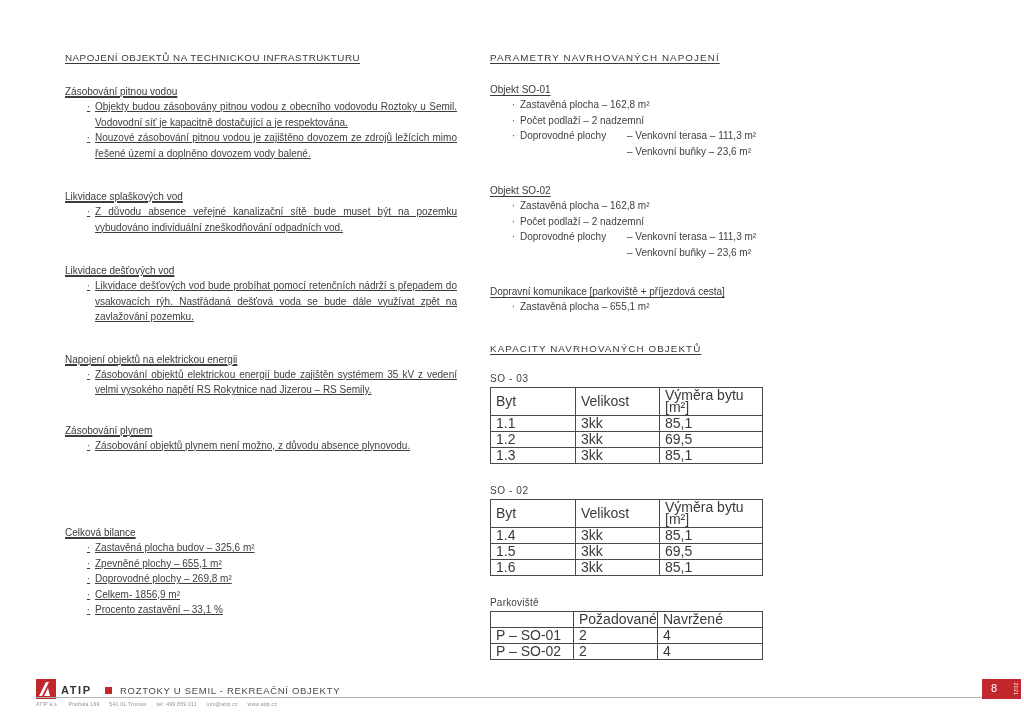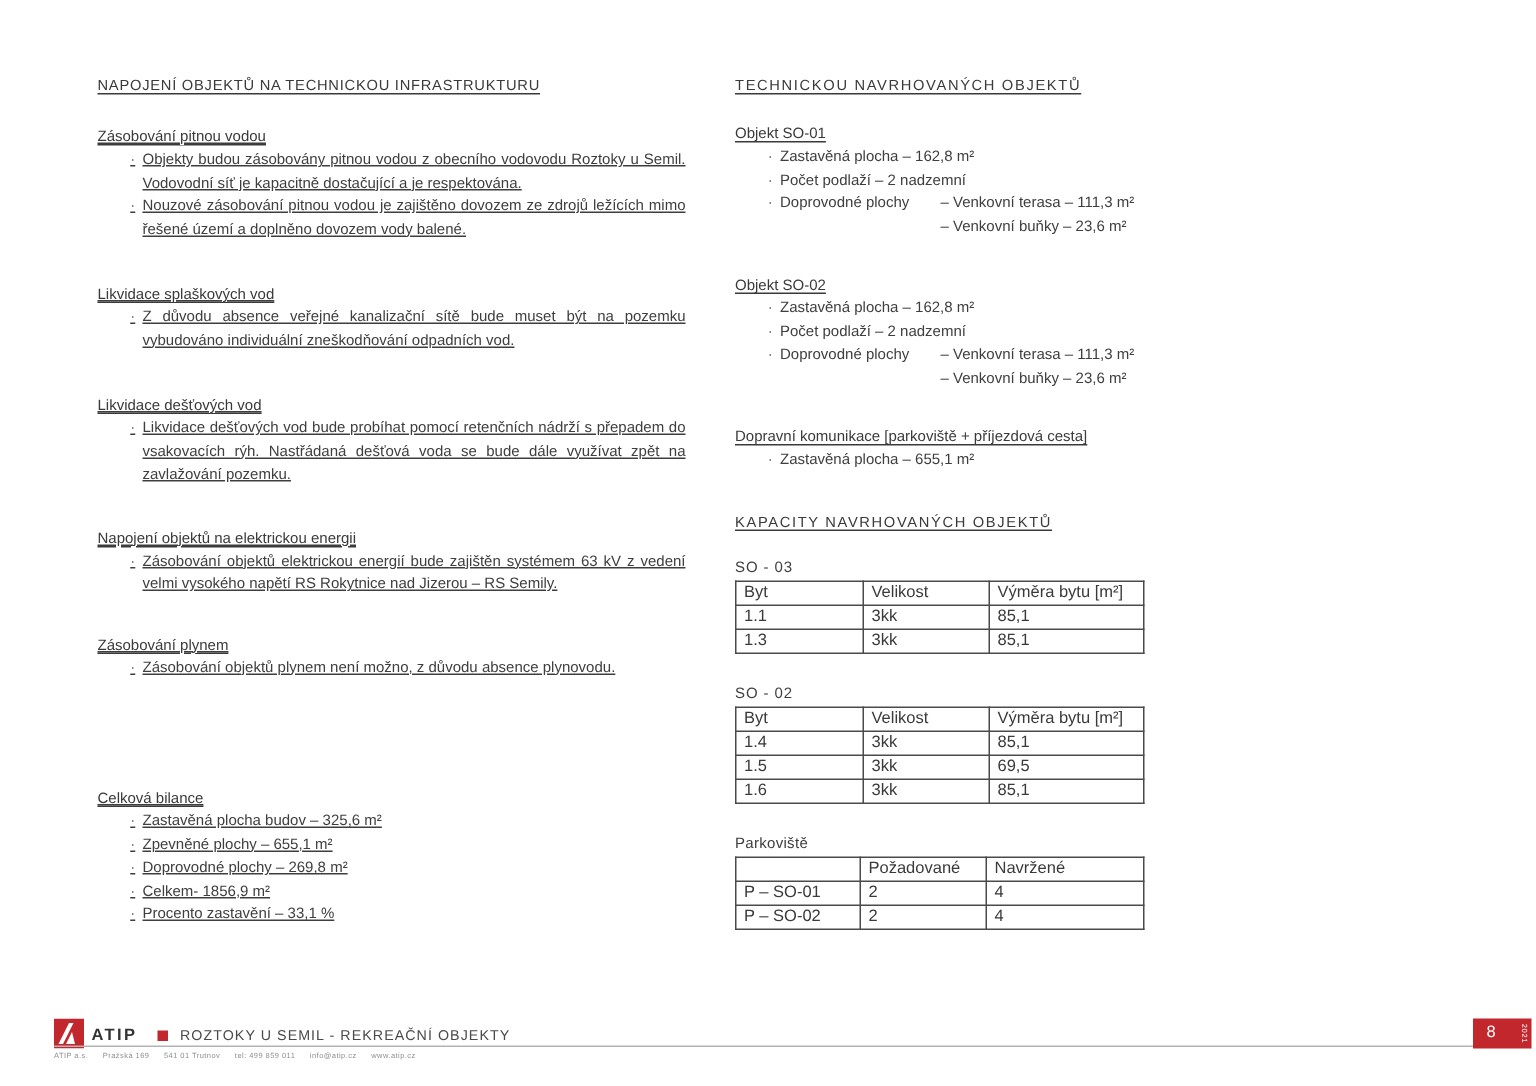--- a/index.html
+++ b/index.html
@@ -35,21 +35,21 @@
   
   .bullet .lbl { flex:none; width:107px; }
   .bullet .sub p { line-height:15.5px; }
   .obj { margin-top:16px; }
   .gap-lg { margin-top:24px; }
 
   .tbl-block { margin-top:17px; }
   .tbl-label { font-size:10px; line-height:13px; letter-spacing:0.6px; margin-bottom:2px; }
   table { border-collapse:collapse; }
   th, td {
-    border:1px solid #4a4a4a; font-size:11px; font-weight:normal;
+    border:1px solid #4a4a4a; font-size:14px; font-weight:normal;
     text-align:left; padding:1.5px 0 1.5px 5px; line-height:12px; color:#3a3a3a;
   }
   .c1 { width:85px; } .c2 { width:84px; } .c3 { width:103px; }
   .p1 { width:83px; } .p2 { width:84px; } .p3 { width:105px;margin-left:44px; }
   .note { font-style:italic; font-size:8.3px; color:#555; margin-top:3px; letter-spacing:0.1px; }
 
   
   .footer { position:absolute; left:0; top:676px; width:1024px; height:48px;text-align:center; }
   .logo  { position:absolute; left:36px; top:3px; width:20px; height:20px; }
   .brand { position:absolute; left:61px; top:8px; font-size:11px; font-weight:bold; letter-spacing:1.6px; color:#333; }
@@ -95,21 +95,21 @@
       <div class="bullet">
           <span class="dot">·</span>
           <p>Likvidace dešťových vod bude probíhat pomocí retenčních nádrží s přepadem do vsakovacích rýh. Nastřádaná dešťová voda se bude dále využívat zpět na zavlažování pozemku.</p>
         </div>
     </div>
 
     <div class="section" style="margin-top:27px;">
       <div class="sec-title">Napojení objektů na elektrickou energii</div>
       <div class="bullet">
           <span class="dot">·</span>
-          <p>Zásobování objektů elektrickou energií bude zajištěn systémem 63 kV z vedení velmi vysokého napětí RS Rokytnice nad Jizerou – RS Semily.</p>
+          <p>Zásobování objektů elektrickou energií bude zajištěn systémem 35 kV z vedení velmi vysokého napětí RS Rokytnice nad Jizerou – RS Semily.</p>
         </div>
     </div>
 
     <div class="section" style="margin-top:25px;">
       <div class="sec-title">Zásobování plynem</div>
       <div class="bullet">
           <span class="dot">·</span>
           <p>Zásobování objektů plynem není možno, z důvodu absence plynovodu.</p>
         </div>
     </div>
@@ -133,21 +133,21 @@
           <p>Celkem- 1856,9 m²</p>
         </div>
       <div class="bullet">
           <span class="dot">·</span>
           <p>Procento zastavění – 33,1 %</p>
         </div>
     </div>
   </div>
 
   <div class="col-right">
-    <div class="h-caps">TECHNICKOU NAVRHOVANÝCH OBJEKTŮ</div>
+    <div class="h-caps">PARAMETRY NAVRHOVANÝCH NAPOJENÍ</div>
 
     <div class="obj" style="margin-top:18px;">
       <div class="sec-title">Objekt SO-01</div>
       <div class="bullet">
           <span class="dot">·</span>
           <p>Zastavěná plocha – 162,8 m²</p>
         </div>
       <div class="bullet">
           <span class="dot">·</span>
           <p>Počet podlaží – 2 nadzemní</p>
@@ -198,20 +198,25 @@
         <tbody>
             <tr>
           <th class="c1">Byt</th>
           <th class="c2">Velikost</th>
           <th class="c3">Výměra bytu [m²]</th>
         </tr>
         <tr>
           <td>1.1</td>
           <td>3kk</td>
           <td>85,1</td>
+        </tr>
+        <tr>
+          <td>1.2</td>
+          <td>3kk</td>
+          <td>69,5</td>
         </tr>
         <tr>
           <td>1.3</td>
           <td>3kk</td>
           <td>85,1</td>
         </tr>
       </tbody>
         </table>
     </div>
 

